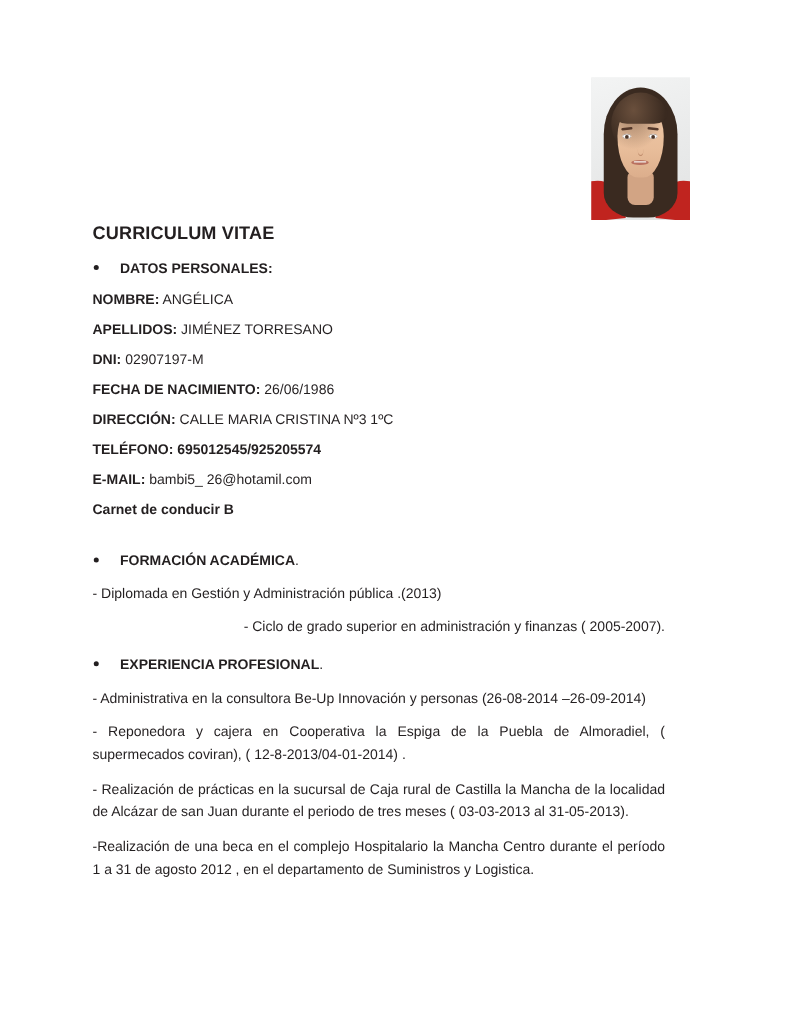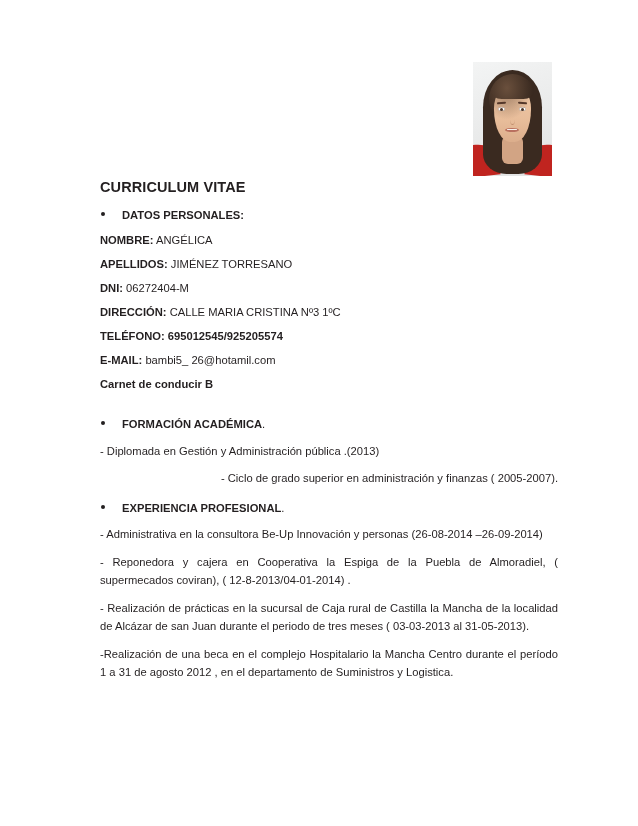--- a/index.html
+++ b/index.html
@@ -148,21 +148,21 @@
     top: 66.5px;
     width: 10px;
     height: 1.8px;
     background: #f6f1ee;
     border-radius: 2px;
   }
 
   
   .doc {
     position: absolute;
-    left: 100px;
+    left: 74px;
     top: 179px;
     width: 458px;
   }
   .title {
     font-size: 14.5px;
     font-weight: bold;
     letter-spacing: .1px;
     margin: 0 0 12px 0;
     line-height: 1.2;
   }
@@ -238,21 +238,25 @@
     <p class="field">
       <span class="k">NOMBRE:</span>
       <span class="v">ANGÉLICA</span>
     </p>
     <p class="field">
       <span class="k">APELLIDOS:</span>
       <span class="v">JIMÉNEZ TORRESANO</span>
     </p>
     <p class="field">
       <span class="k">DNI:</span>
-      <span class="v">06272404-M</span>
+      <span class="v">02907197-M</span>
+    </p>
+    <p class="field">
+      <span class="k">FECHA DE NACIMIENTO:</span>
+      <span class="v">26/06/1986</span>
     </p>
     <p class="field">
       <span class="k">DIRECCIÓN:</span>
       <span class="v">CALLE MARIA CRISTINA  Nº3 1ºC</span>
     </p>
     <p class="field">
       <span class="k">TELÉFONO:</span>
       <span class="v bold">695012545/925205574</span>
     </p>
     <p class="field">

